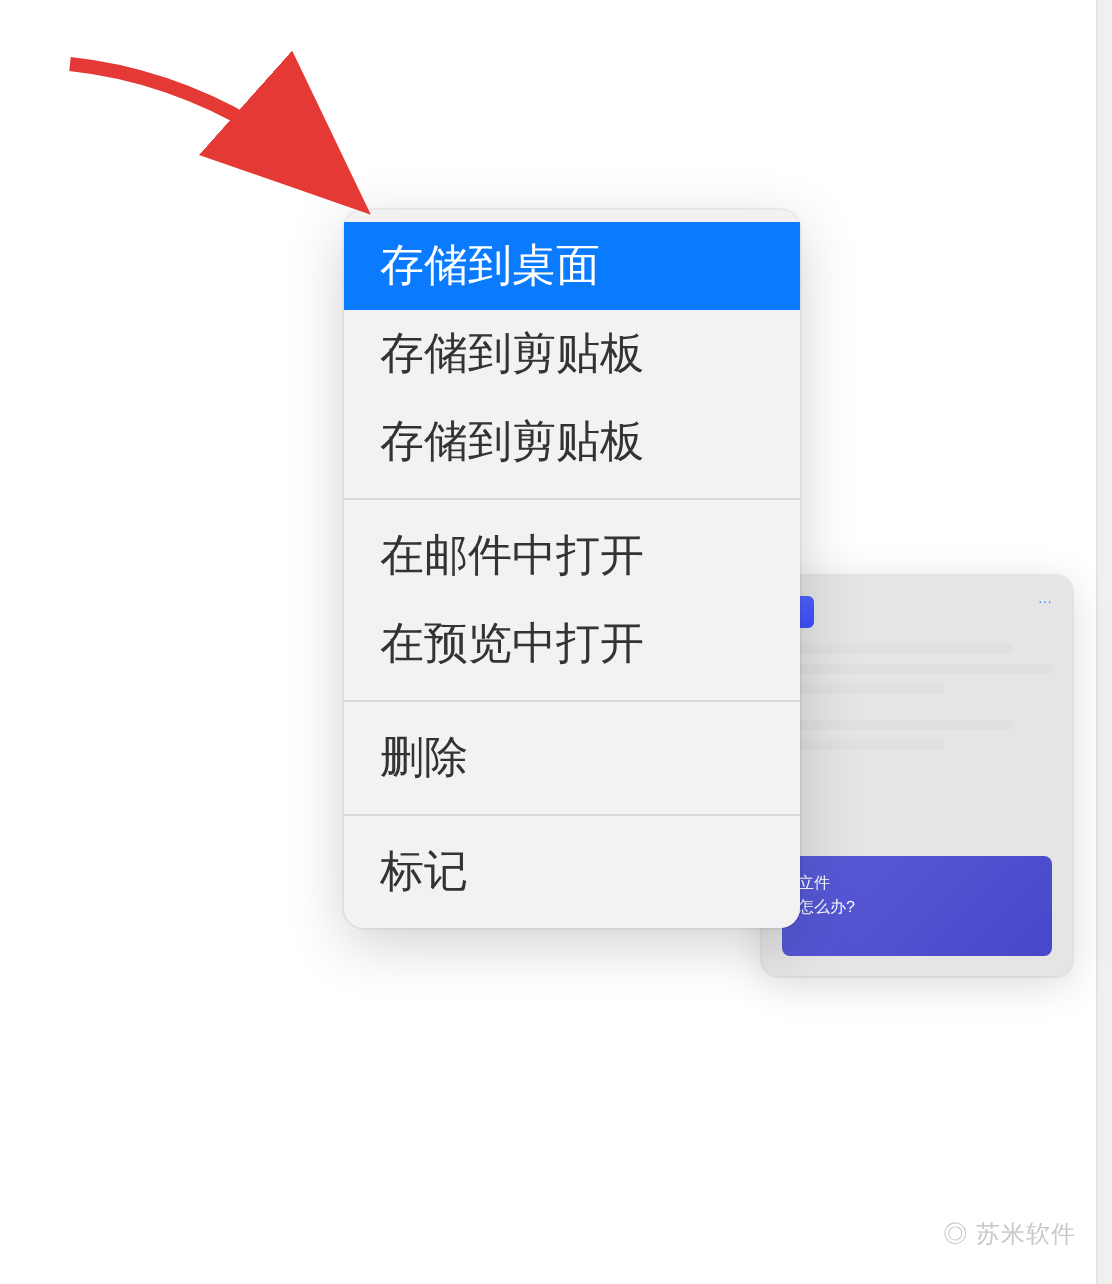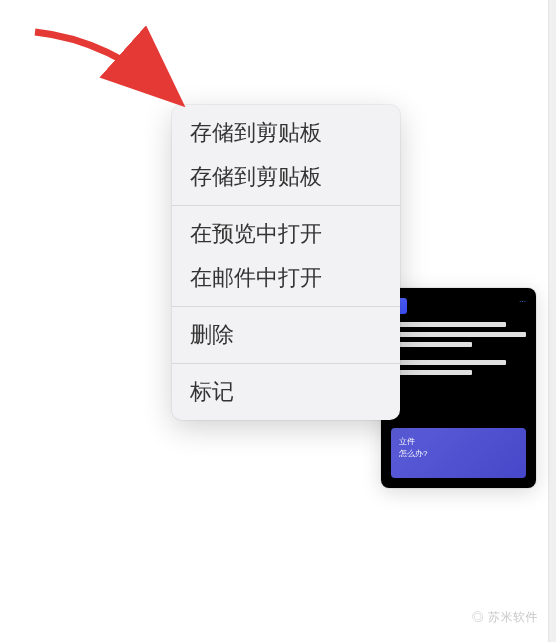--- a/index.html
+++ b/index.html
@@ -50,21 +50,21 @@
       height: 1px;
       background: #d8d8da;
       margin: 6px 0;
     }
     .preview-thumb {
       position: absolute;
       top: 288px;
       right: 20px;
       width: 155px;
       height: 200px;
-      background: #000000;
+      background: #e5e5e5;
       border-radius: 8px;
       box-shadow: 0 4px 20px rgba(0,0,0,0.15), 0 0 0 1px rgba(0,0,0,0.06);
       z-index: 1;
       overflow: hidden;
       padding: 10px;
     }
     .thumb-header {
       display: flex;
       justify-content: space-between;
       align-items: flex-start;
@@ -147,24 +147,25 @@
   <div style="height:8px"></div>
   <div class="thumb-text-line med"></div>
   <div class="thumb-text-line short"></div>
   <div class="thumb-banner">
     <div class="thumb-banner-text">立件</div>
     <div class="thumb-banner-text">怎么办?</div>
   </div>
 </div>
 
 <div class="context-menu" id="menu-root">
+    <div class="menu-item selected">存储到桌面</div>
     <div class="menu-item">存储到剪贴板</div>
     <div class="menu-item">存储到剪贴板</div>
     <div class="menu-divider"></div>
+    <div class="menu-item">在邮件中打开</div>
     <div class="menu-item">在预览中打开</div>
-    <div class="menu-item">在邮件中打开</div>
     <div class="menu-divider"></div>
     <div class="menu-item">删除</div>
     <div class="menu-divider"></div>
     <div class="menu-item">标记</div>
   </div>
 
 <div class="watermark">◎ 苏米软件</div>
 
 </body></html>

